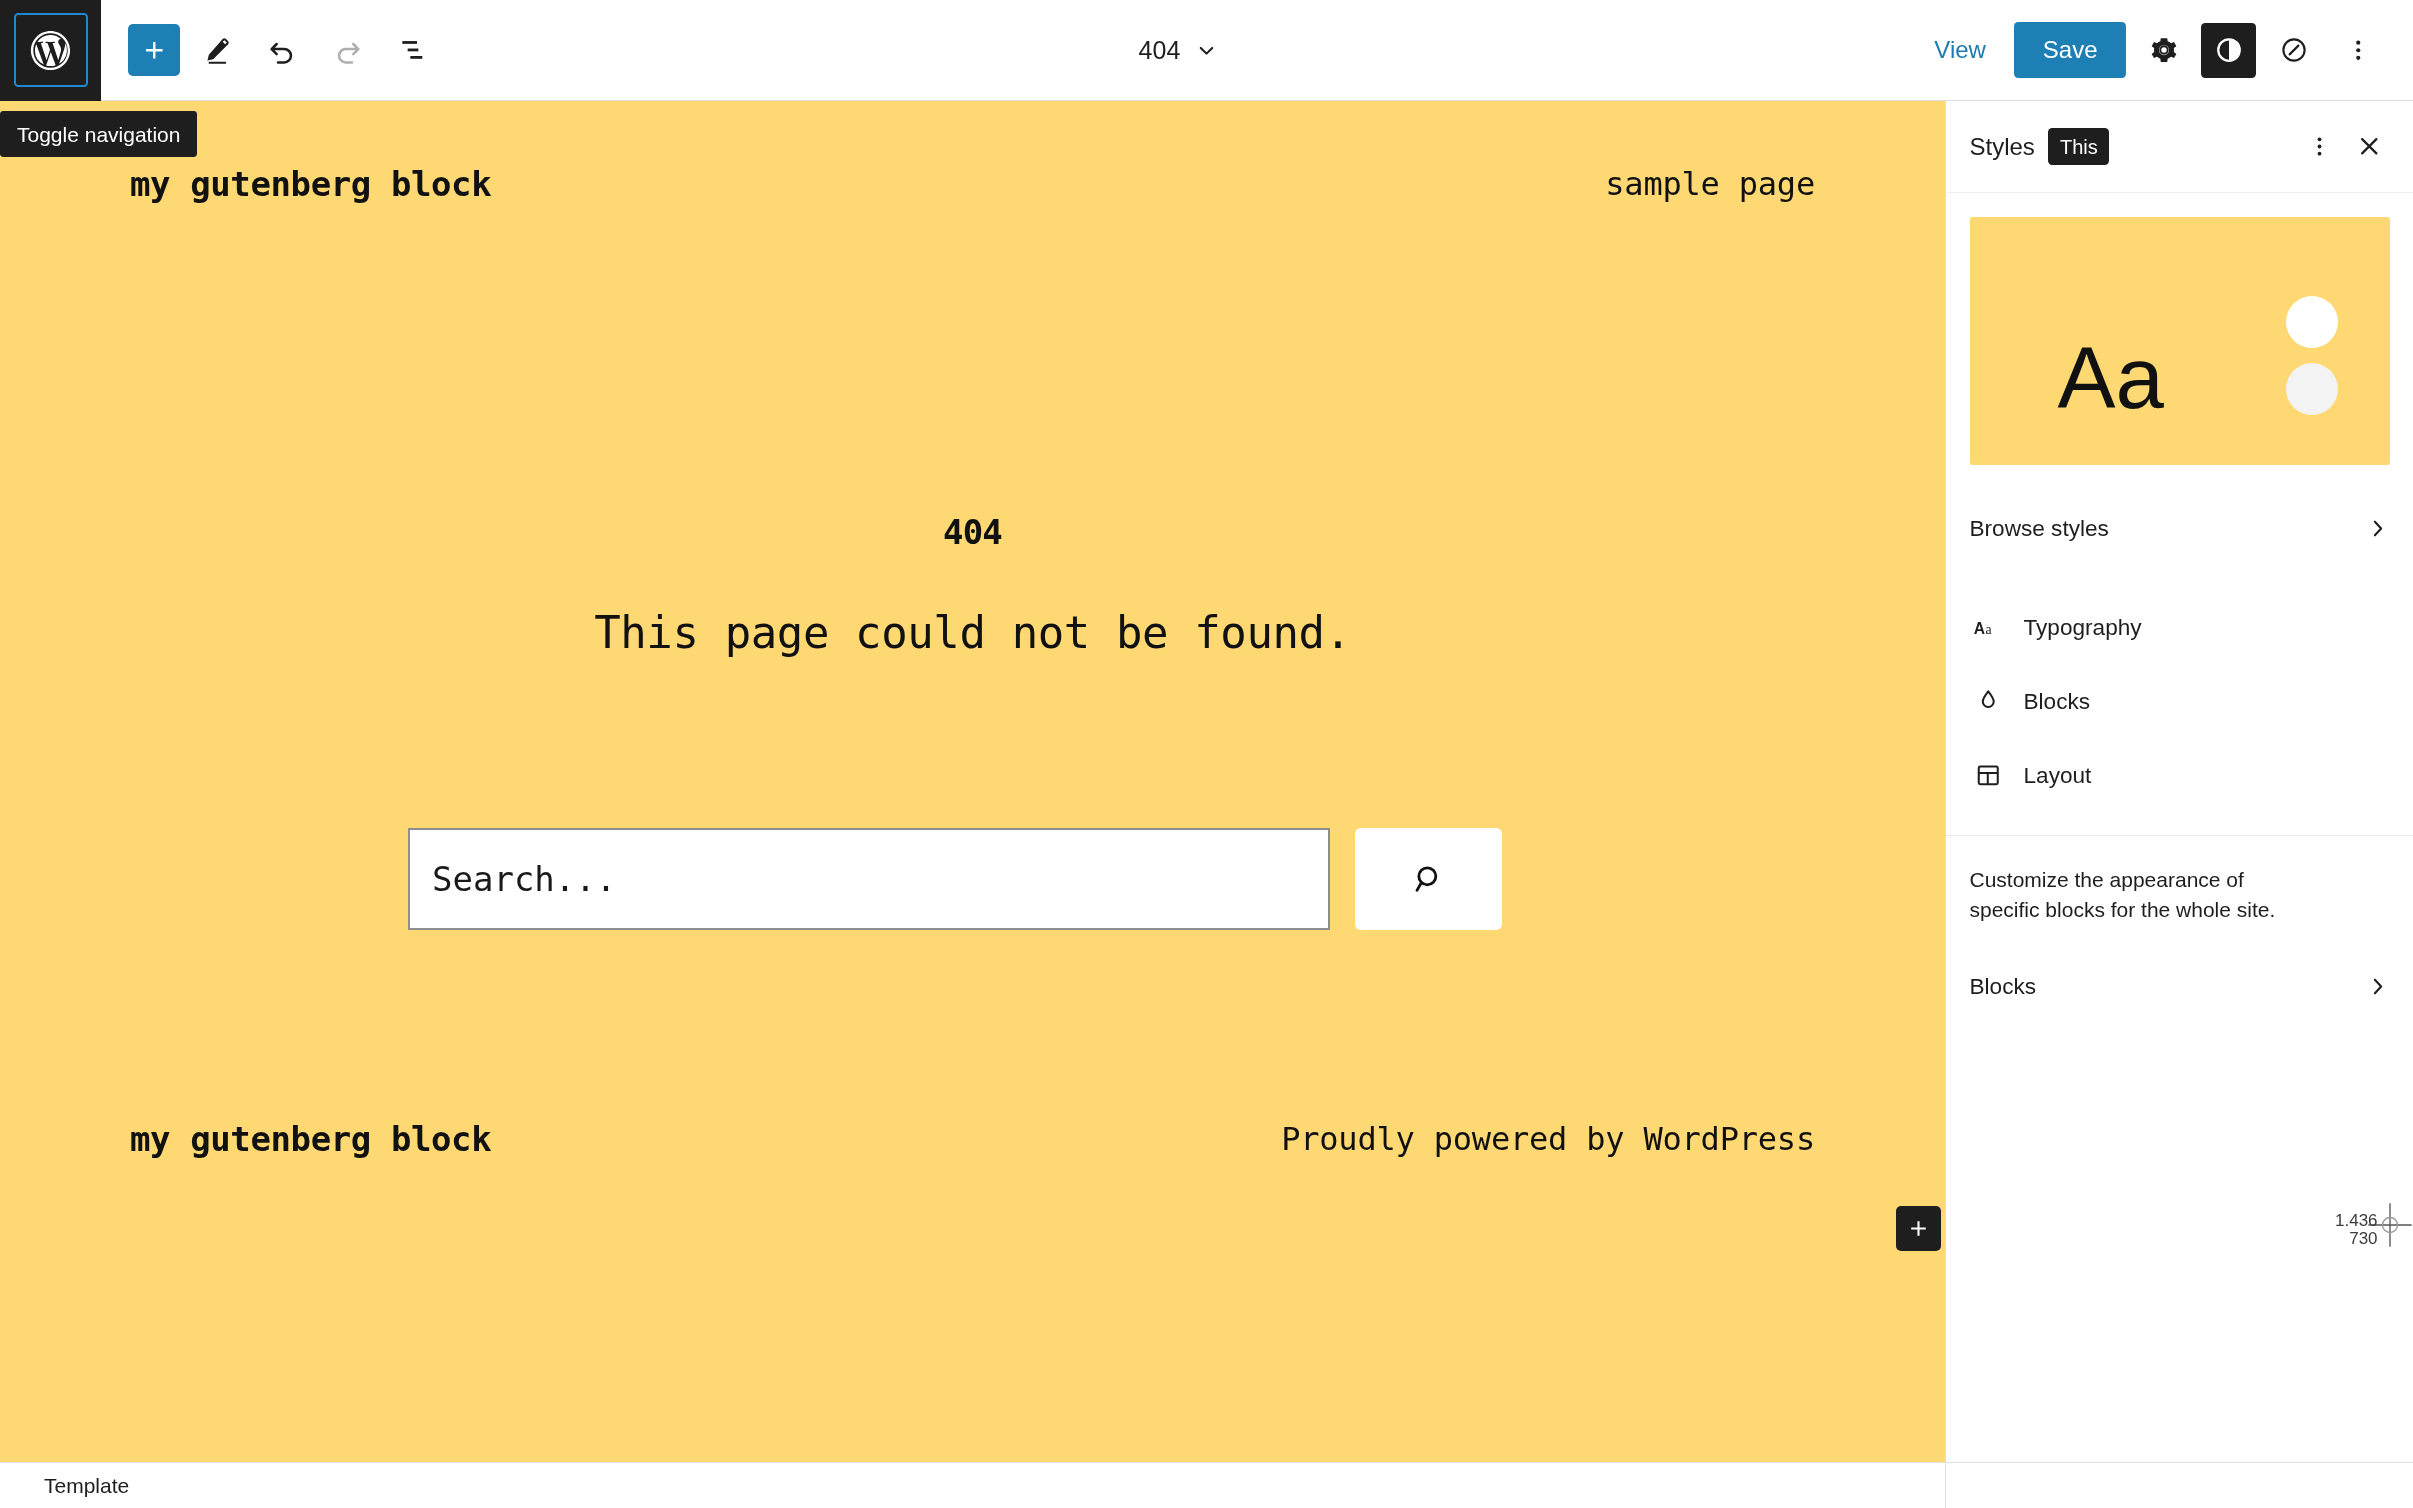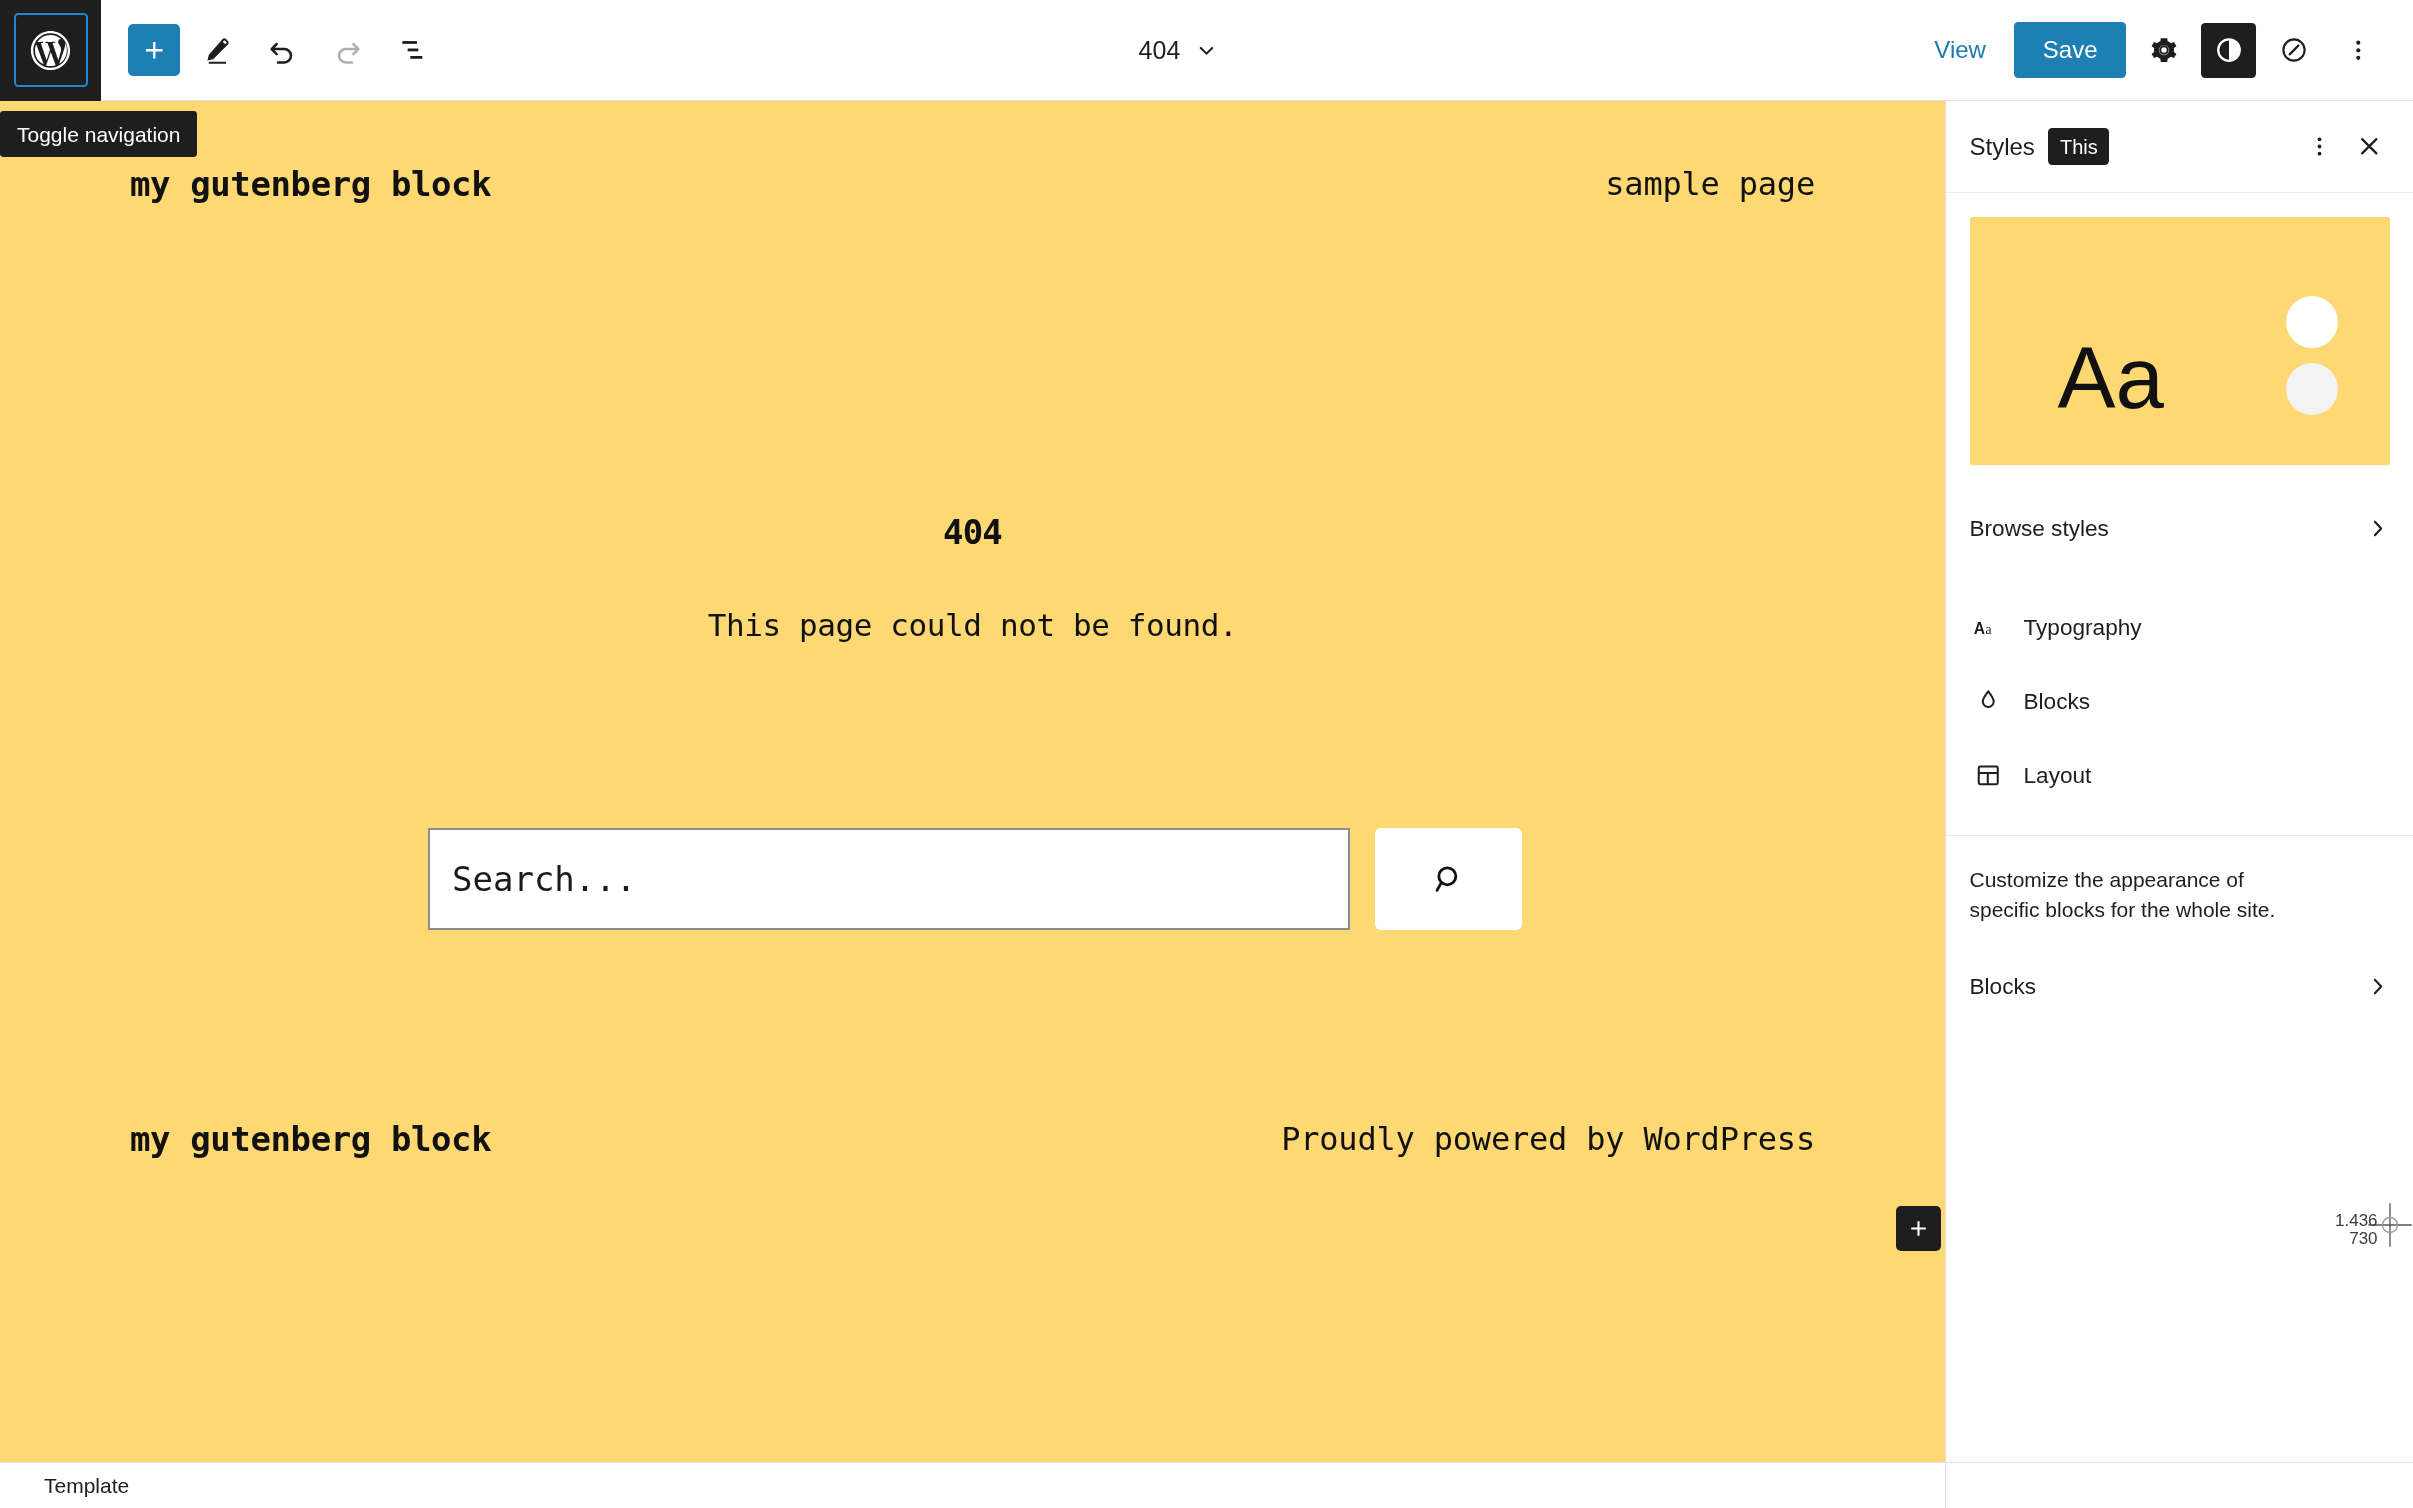--- a/index.html
+++ b/index.html
@@ -173,29 +173,29 @@
     left: 0; top: 411px;
     width: 1945px;
     text-align: center;
   }
   .err-code {
     font-size: 34px;
     font-weight: 700;
     letter-spacing: -0.8px;
   }
   .err-msg {
-    font-size: 31px;
+    font-size: 44px;
     font-weight: 400;
     margin-top: 55px;
     letter-spacing: -0.4px;
   }
 
   .search-row {
     position: absolute;
-    left: 428px; top: 727px;
+    left: 408px; top: 727px;
     display: flex;
     align-items: stretch;
     gap: 25px;
   }
   .search-input {
     width: 922px;
     height: 102px;
     background: #ffffff;
     border: 2.5px solid #8e8e8e;
     font-family: "DejaVu Sans Mono", "Liberation Mono", monospace;

